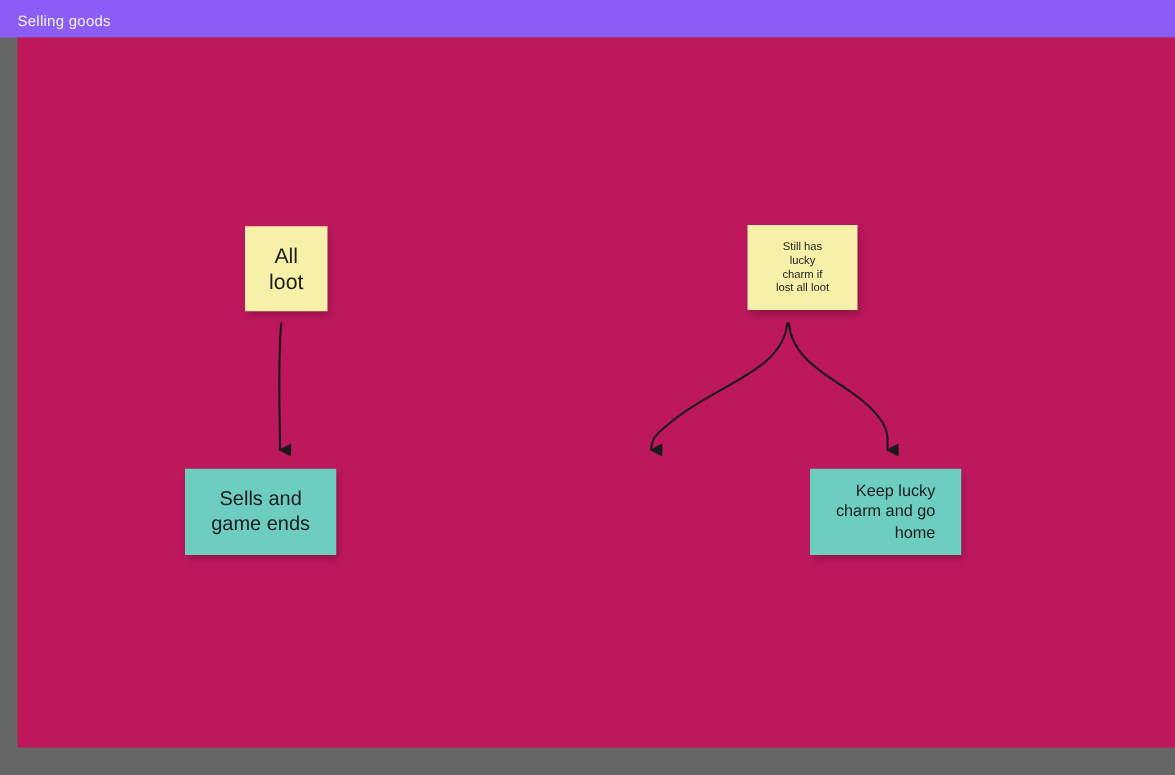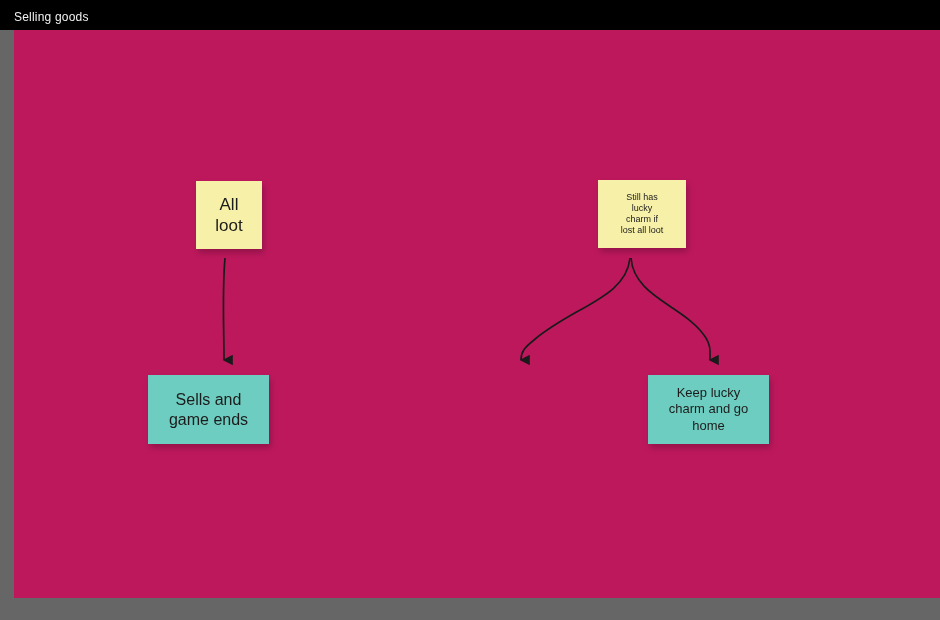--- a/index.html
+++ b/index.html
@@ -17,21 +17,21 @@
     position: relative;
     width: 940px;
     height: 620px;
   }
   .title-bar {
     position: absolute;
     left: 0;
     top: 0;
     width: 940px;
     height: 30px;
-    background: #000000;
+    background: #8b5cf6;
   }
   .title-text {
     position: absolute;
     left: 14px;
     top: 10px;
     font-size: 12px;
     color: #f2f2f2;
     letter-spacing: 0.2px;
     white-space: nowrap;
   }
@@ -99,18 +99,18 @@
 
     <div class="note note-yellow" style="left:584px; top:150px; width:88px; height:68px; font-size:9px;">Still has
 lucky
 charm if
 lost all loot</div>
 
     <div class="note note-teal" style="left:134px; top:345px; width:121px; height:69px; font-size:16px;">Sells and
 game ends</div>
 
 
-    <div class="note note-teal" style="left:634px; top:345px; width:121px; height:69px; font-size:13px;">Keep lucky
+    <div class="note note-teal" style="left:634px; top:345px; width:121px; height:69px; font-size:13px;text-align:right;">Keep lucky
 charm and go
 home</div>
 
   </div>
 </div>
 
 </body></html>

